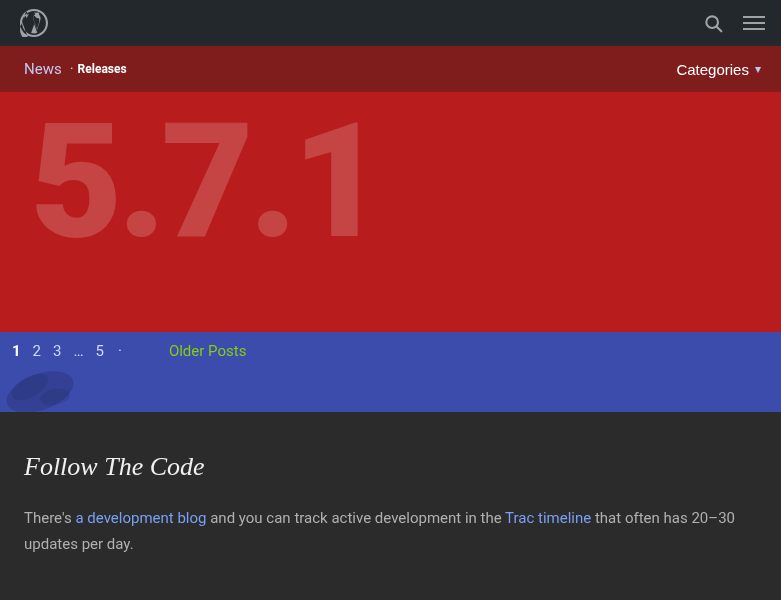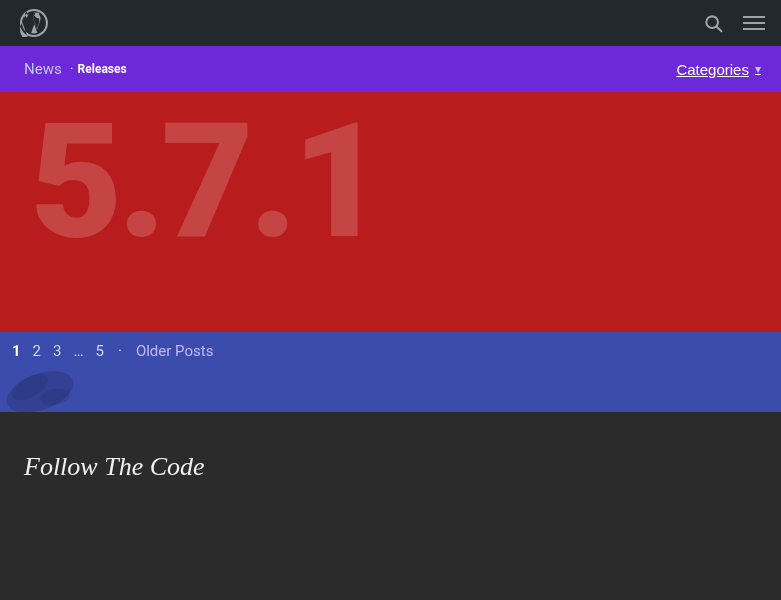--- a/index.html
+++ b/index.html
@@ -65,21 +65,21 @@
 
     .menu-icon-btn span {
       display: block;
       width: 22px;
       height: 2px;
       background: #9ea3a8;
     }
 
     
     .secondary-nav {
-      background: #6d28d9;
+      background: #7f1d1d;
       height: 46px;
       display: flex;
       align-items: center;
       justify-content: space-between;
       padding: 0 20px;
     }
 
     .secondary-nav-left {
       display: flex;
       align-items: center;
@@ -110,21 +110,20 @@
 
     .categories-btn {
       display: flex;
       align-items: center;
       gap: 6px;
       color: #ffffff;
       font-size: 15px;
       background: none;
       border: none;
       cursor: pointer;
-      text-decoration: underline;
     }
 
     .categories-btn .chevron {
       font-size: 12px;
       color: #c0c8f0;
     }
 
     
     .banner {
       background: #b91c1c;
@@ -176,21 +175,22 @@
     .pagination .dots {
       color: #d0d8f8;
     }
 
     .pagination .sep {
       color: #d0d8f8;
       margin: 0 2px;
     }
 
     .pagination .older-posts {
-      color: #c4b5fd;
+      color: #84cc16;
+      margin-left: 33px;
     }
 
     .ink-splash {
       position: absolute;
       bottom: 0;
       left: 0;
       width: 120px;
       height: 80px;
       opacity: 0.5;
     }
@@ -275,13 +275,16 @@
 
   <svg class="ink-splash" viewBox="0 0 120 80">
     <ellipse cx="40" cy="60" rx="35" ry="18" fill="rgba(0,0,0,0.3)" transform="rotate(-20 40 60)"></ellipse>
     <ellipse cx="30" cy="55" rx="20" ry="10" fill="rgba(0,0,0,0.2)" transform="rotate(-30 30 55)"></ellipse>
     <ellipse cx="55" cy="65" rx="15" ry="8" fill="rgba(0,0,0,0.2)" transform="rotate(-10 55 65)"></ellipse>
   </svg>
 </div>
 
 <footer class="footer">
   <h2 class="footer-title">Follow The Code</h2>
+  <p class="footer-text">
+    <span>There's </span><a class="footer-link" href="#">a development blog</a><span> and you can track active development in the </span><a class="footer-link" href="#">Trac timeline</a><span> that often has 20–30 updates per day.</span>
+  </p>
 </footer>
 
 </body></html>

